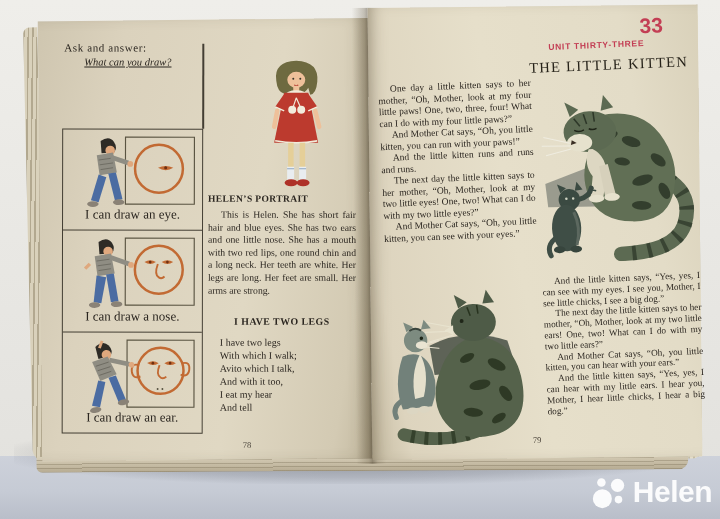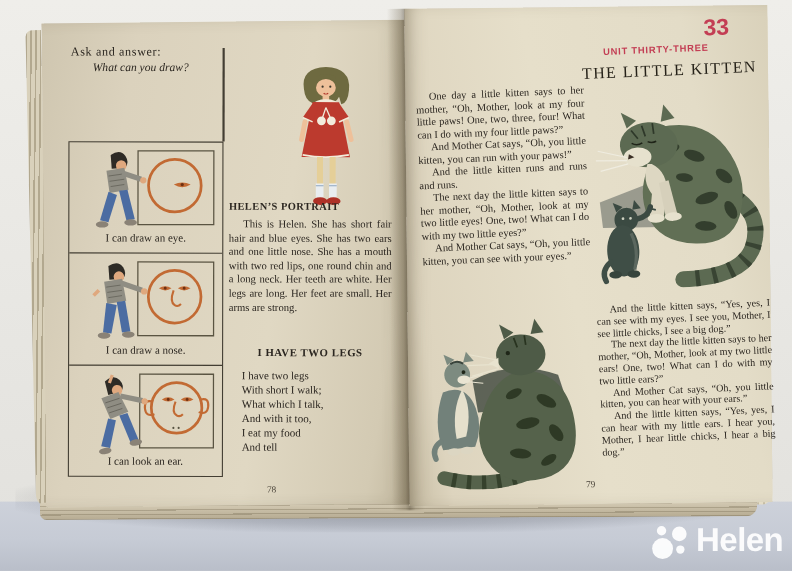--- a/index.html
+++ b/index.html
@@ -25,33 +25,33 @@
         box-shadow:inset -14px 0 18px -10px rgba(80,68,45,.45);}
   .right-page{left:344px;top:0px;width:330px;height:452px;
         background:linear-gradient(80deg,#c7bda4 0%,#ddd4be 10%,#e6dfca 45%,#e3dcc7 80%,#d9d1ba 100%);
         box-shadow:inset 12px 0 16px -10px rgba(80,68,45,.5);}
   .spine{position:absolute;left:328px;top:0;width:30px;height:456px;
         background:linear-gradient(90deg,transparent 0%,rgba(92,80,56,.30) 42%,rgba(62,52,34,.42) 54%,rgba(92,80,56,.18) 72%,transparent 100%);}
   .lp-content{position:absolute;inset:0;transform:rotate(0.7deg);}
   .rp-content{position:absolute;inset:0;transform:rotate(-1.8deg);transform-origin:55% 35%;}
 
   .ex-head{position:absolute;left:24px;top:22px;font-size:11px;font-weight:normal;letter-spacing:.6px;}
-  .ex-q{position:absolute;left:44px;top:37px;font-size:10.5px;font-style:italic;}
+  .ex-q{position:absolute;left:44px;top:37px;font-size:10.5px;font-style:italic;text-decoration:underline;}
   .v-rule{position:absolute;left:162px;top:24px;width:1.5px;height:85px;background:#433e33;}
 
   .grid{position:absolute;left:22px;top:109px;width:141px;height:305px;border:1.5px solid #433e33;
         display:flex;flex-direction:column;box-sizing:border-box;}
   .cell{position:relative;flex:1;}
   .cell + .cell{border-top:1.5px solid #433e33;}
   .cell svg{position:absolute;left:3px;top:3px;}
-  .cap{position:absolute;left:0;bottom:7px;width:100%;text-align:center;font-size:10px;color:#2b2620;}
+  .cap{position:absolute;left:0;bottom:7px;width:100%;text-align:center;font-size:13px;color:#2b2620;}
 
   .girl{position:absolute;left:210px;top:38px;}
   .portrait{position:absolute;left:168px;top:164px;width:148px;}
-  .portrait .ph{font-size:9.5px;font-weight:bold;letter-spacing:.4px;margin:0 0 5px 0;}
+  .portrait .ph{font-size:9.5px;font-weight:bold;letter-spacing:.4px;margin:10px 0 5px 0;}
   .portrait .pb{font-size:9.7px;line-height:12.6px;text-align:justify;text-indent:13px;margin:0;}
   .poem{position:absolute;left:168px;top:296px;width:148px;}
   .poem .ph{font-size:9.8px;font-weight:bold;letter-spacing:.5px;text-align:center;margin:0 0 9px 0;}
   .poem .pl{font-size:10px;line-height:13px;padding-left:12px;}
   .pgnum{position:absolute;font-size:8.5px;color:#4a443a;}
   .pg78{left:155px;top:420px;margin-left:48px;}
   .pg79{left:152px;top:428px;}
 
   .unit-label{position:absolute;left:184px;top:36px;font-family:"Liberation Sans",sans-serif;
         font-size:8.5px;font-weight:bold;letter-spacing:.7px;color:#c33e54;}
@@ -155,21 +155,21 @@
                 <path d="M33 30 l14 -2 M34 35 l14 -2 M35 40 l13 -2" stroke="#605e55" stroke-width="0.7"></path>
                 <path d="M48 26 L68 34" stroke="#8f8d83" stroke-width="5"></path>
                 <circle cx="70" cy="35" r="3" fill="#dfa87e"></circle>
                 <path d="M40 12 l4 -7" stroke="#dfa87e" stroke-width="3"></path>
                 <path d="M33 45 L22 70 l8 3 10 -25 z" fill="#4b6ca2"></path>
                 <path d="M44 44 l6 27 8 -1 -6 -27 z" fill="#4b6ca2"></path>
                 <ellipse cx="25" cy="75" rx="6" ry="3" fill="#8a8276"></ellipse>
                 <ellipse cx="55" cy="72" rx="6" ry="3" fill="#8a8276"></ellipse>
               </g>
             </svg>
-            <div class="cap">I can look an ear.</div>
+            <div class="cap">I can draw an ear.</div>
           </div>
         </div>
 
         <svg class="girl" width="92" height="132" viewBox="0 0 92 132">
           <path d="M26 23 q-3 -19 20 -20 q23 1 21 21 q-1 12 -7 13 l-2 -7 q-3 6 -10 6 l-14 0 q-7 -2 -8 -13 z" fill="#6e6a40"></path>
           <ellipse cx="46" cy="22" rx="9" ry="8" fill="#eec09a"></ellipse>
           <path d="M37 16 q9 -6 18 0 l0 -4 q-9 -5 -18 0 z" fill="#6e6a40"></path>
           <circle cx="43" cy="21" r="1" fill="#3a362c"></circle>
             <circle cx="50" cy="21" r="1" fill="#3a362c"></circle>
           <path d="M44 27 q2 2 4 0" stroke="#b03228" stroke-width="1.2" fill="none"></path>
@@ -195,24 +195,24 @@
         </svg>
 
         <div class="portrait">
           <div class="ph">HELEN’S PORTRAIT</div>
           <p class="pb">This is Helen. She has short fair hair and blue eyes. She has two ears and one little nose. She has a mouth with two red lips, one round chin and a long neck. Her teeth are white. Her legs are long. Her feet are small. Her arms are strong.</p>
         </div>
 
         <div class="poem">
           <div class="ph">I HAVE TWO LEGS</div>
           <div class="pl">I have two legs</div>
-          <div class="pl">With short I walk;</div>
-          <div class="pl">What which I talk,</div>
+          <div class="pl">With which I walk;</div>
+          <div class="pl">Avito which I talk,</div>
           <div class="pl">And with it too,</div>
-          <div class="pl">I eat my food</div>
+          <div class="pl">I eat my hear</div>
           <div class="pl">And tell</div>
         </div>
 
         <div class="pgnum pg78">78</div>
       </div>
     </div>
 
     <div class="spine"></div>
 
     <div class="page right-page">

